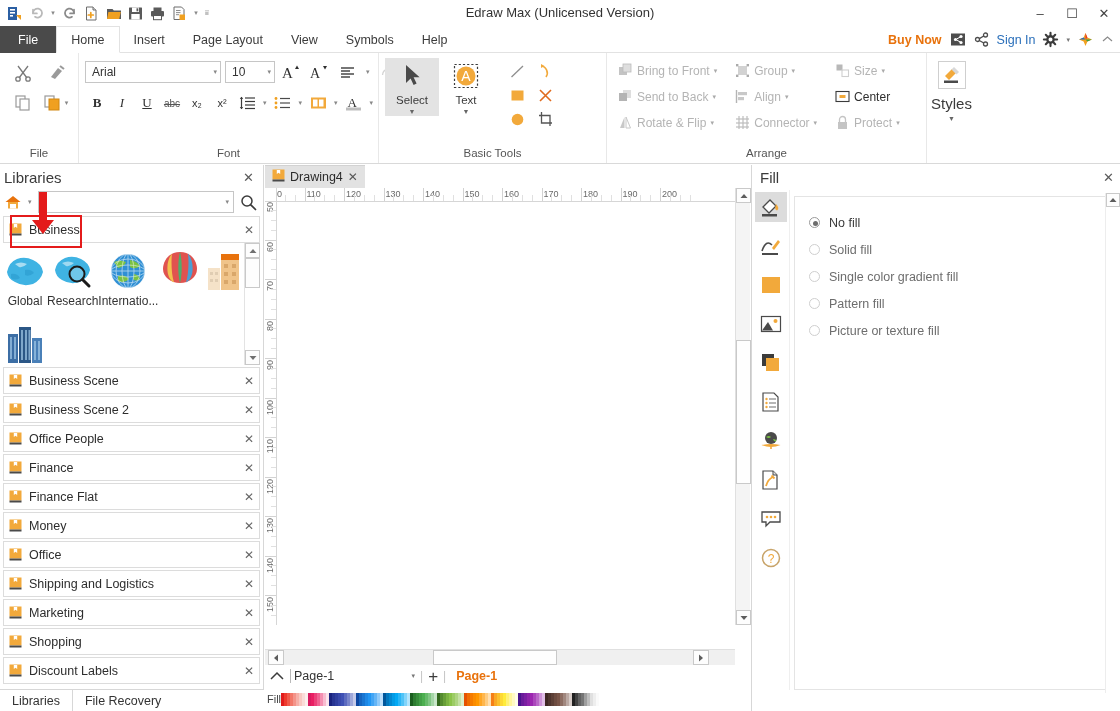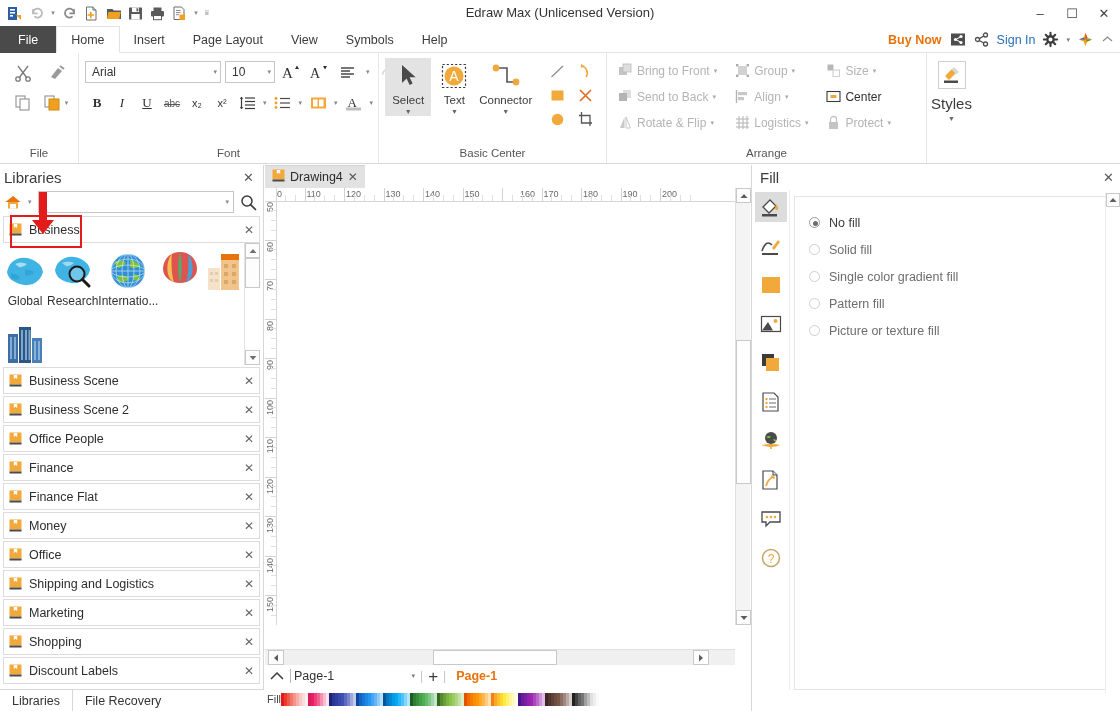--- a/index.html
+++ b/index.html
@@ -627,31 +627,20 @@
           <span class="bi">
             <svg width="28" height="28" viewBox="0 0 28 28">
               <rect x="2.5" y="2.5" width="23" height="23" fill="none" stroke="#3b3b3b" stroke-width="1.2" stroke-dasharray="2.2 2"></rect>
               <circle cx="14" cy="14" r="9.5" fill="#f2a93b"></circle>
               <text x="14" y="19" text-anchor="middle" font-family="Liberation Sans, sans-serif" font-size="14" fill="#fff">A</text>
             </svg>
           </span>
           <span class="bl">Text</span>
           <span class="bc">▼</span>
         </div>
-        <div class="big-tool" style="width:66px">
-          <span class="bi">
-            <svg width="32" height="26" viewBox="0 0 32 26">
-              <path d="M6 5 H17 V19 H26" stroke="#555" stroke-width="1.6" fill="none"></path>
-              <circle cx="6" cy="5" r="3.4" fill="#f2a93b"></circle>
-              <circle cx="26" cy="19" r="3.4" fill="#f2a93b"></circle>
-            </svg>
-          </span>
-          <span class="bl">Connector</span>
-          <span class="bc">▼</span>
-        </div>
         <div class="shape-grid">
           <div class="sh-btn">
             <svg width="17" height="17" viewBox="0 0 17 17">
                 <path d="M2.5 14 L14 3" stroke="#8e8e8e" stroke-width="1.3"></path>
               </svg>
           </div>
           <div class="sh-btn">
             <svg width="17" height="17" viewBox="0 0 17 17">
               <path d="M4 3 a7 7 0 0 1 5 11" stroke="#f2a93b" stroke-width="1.6" fill="none"></path>
               <path d="M4 1 L4 5 L7.5 3 Z" fill="#f2a93b"></path>
@@ -673,21 +662,21 @@
               </svg>
           </div>
           <div class="sh-btn">
             <svg width="17" height="17" viewBox="0 0 17 17">
               <path d="M4.5 1 V12 H15" stroke="#555" stroke-width="1.3" fill="none"></path>
               <path d="M2 4.5 H13 V15" stroke="#555" stroke-width="1.3" fill="none"></path>
             </svg>
           </div>
         </div>
       </div>
-      <div class="rlabel">Basic Center</div>
+      <div class="rlabel">Basic Tools</div>
     </div>
 
     <div class="rgroup g-arrange">
       <div class="rbody">
         <div class="arr-cols">
           <div class="arr-col">
             <div class="arr-item">
               <span class="ai">
                 <svg width="15" height="15" viewBox="0 0 15 15">
                   <rect x="1" y="4" width="8" height="8" fill="#c4c4c4"></rect>
@@ -751,21 +740,21 @@
                   <g stroke="#bdbdbd" stroke-width="1.2">
                     <path d="M4 1 V14"></path>
                       <path d="M8 1 V14"></path>
                       <path d="M12 1 V14"></path>
                     <path d="M1 4 H14"></path>
                       <path d="M1 8 H14"></path>
                       <path d="M1 12 H14"></path>
                   </g>
                 </svg>
               </span>
-              <span>Logistics</span>
+              <span>Connector</span>
               <span class="ac">▾</span>
             </div>
           </div>
           <div class="arr-col">
             <div class="arr-item">
               <span class="ai">
                 <svg width="15" height="15" viewBox="0 0 15 15">
                   <rect x="1.5" y="1.5" width="6" height="6" fill="#b8b8b8"></rect>
                   <rect x="7" y="7" width="6.5" height="6.5" fill="none" stroke="#cfcfcf" stroke-width="1.1"></rect>
                 </svg>
@@ -1138,21 +1127,21 @@
         <div class="lbl" style="left: 146px;">140</div>
         <div class="tick minor" style="left: 155.875px;"></div>
         <div class="tick minor" style="left: 165.75px;"></div>
         <div class="tick minor" style="left: 175.625px;"></div>
         <div class="tick" style="left: 185.5px;"></div>
         <div class="lbl" style="left: 185.5px;">150</div>
         <div class="tick minor" style="left: 195.375px;"></div>
         <div class="tick minor" style="left: 205.25px;"></div>
         <div class="tick minor" style="left: 215.125px;"></div>
         <div class="tick" style="left: 225px;"></div>
-        <div class="lbl" style="left: 241px;">160</div>
+        <div class="lbl" style="left: 225px;">160</div>
         <div class="tick minor" style="left: 234.875px;"></div>
         <div class="tick minor" style="left: 244.75px;"></div>
         <div class="tick minor" style="left: 254.625px;"></div>
         <div class="tick" style="left: 264.5px;"></div>
         <div class="lbl" style="left: 264.5px;">170</div>
         <div class="tick minor" style="left: 274.375px;"></div>
         <div class="tick minor" style="left: 284.25px;"></div>
         <div class="tick minor" style="left: 294.125px;"></div>
         <div class="tick" style="left: 304px;"></div>
         <div class="lbl" style="left: 304px;">180</div>

